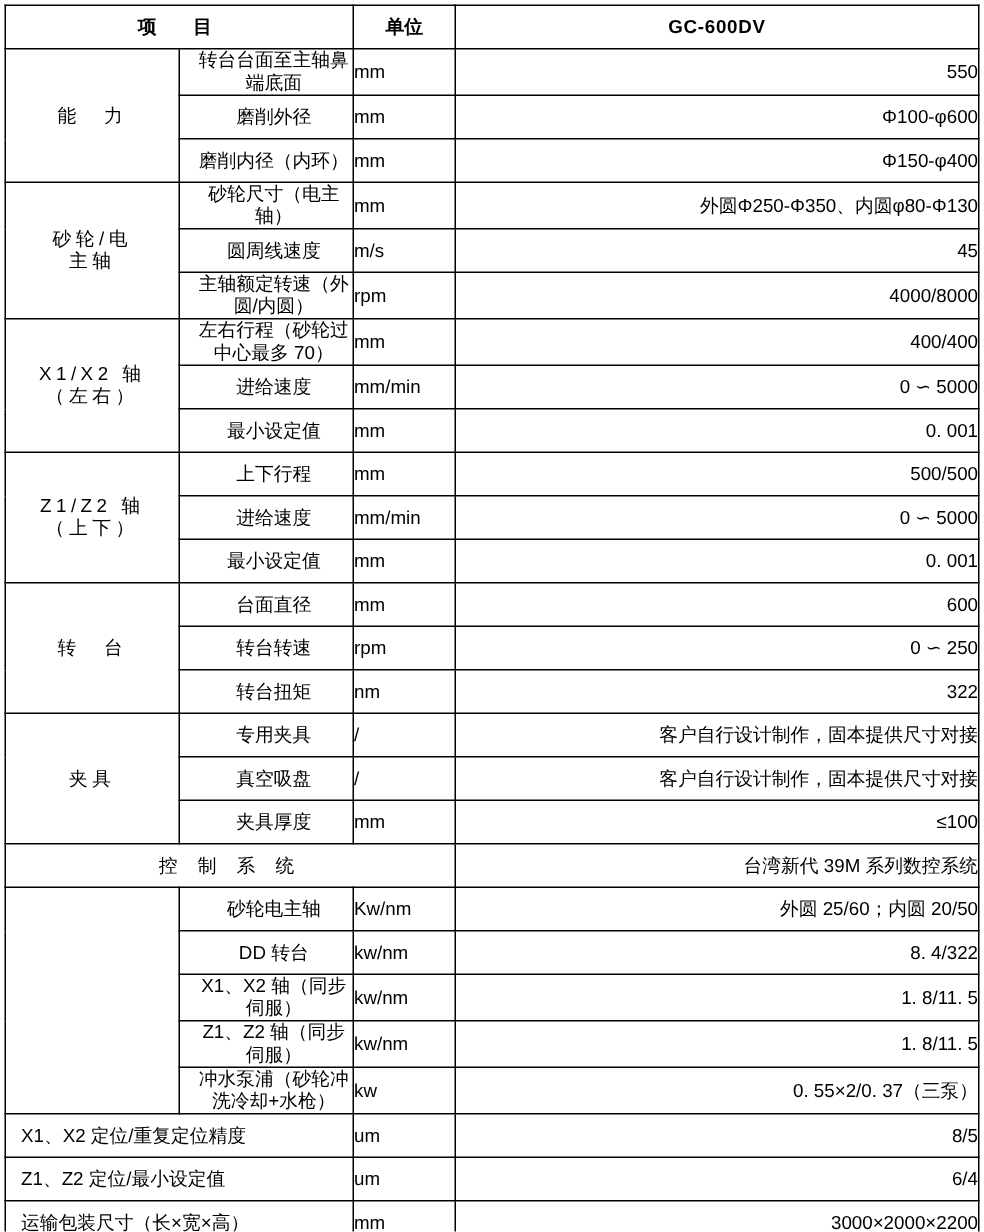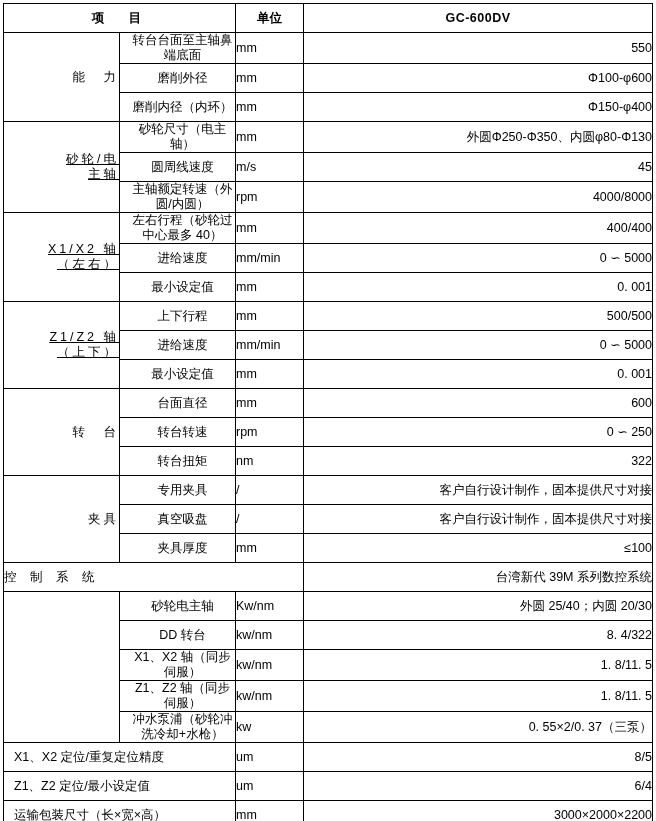--- a/index.html
+++ b/index.html
@@ -24,21 +24,21 @@
     border: 1px solid #000000;
     padding: 0;
     font-size: 12.5px;
     line-height: 1.2;
     vertical-align: middle;
     height: 29px;
     box-sizing: border-box;
   }
   .c-group {
     width: 72px;
-    text-align: right;
+    text-align: center;
   }
   .c-item {
     width: 232px;
     padding-left: 10px !important;
     text-align: center;
   }
   .c-item-wide {
     padding-left: 10px !important;
     text-align: left;
     margin-top: 40px;
@@ -65,23 +65,23 @@
   .head .c-value {
     padding-left: 0 !important;
     letter-spacing: 0.5px;
   }
   .grp-label {
     letter-spacing: 3px;
     white-space: pre-line;
   }
   .grp-two {
     line-height: 1.7;
-    text-decoration: underline;
   }
   .ctrl-title {
+    text-align: center;
     letter-spacing: 5px;
   }
 </style>
 </head>
 <body>
 
 <table id="spec-table">
   <tbody>
 
     <tr class="head">
@@ -121,21 +121,21 @@
     </tr>
     <tr>
       <td class="c-item">主轴额定转速（外圆/内圆）</td>
       <td class="c-unit">rpm</td>
       <td class="c-value">4000/8000</td>
     </tr>
 
     <tr>
       <td class="c-group grp-label grp-two" rowspan="3">X1/X2 轴
 （左右）</td>
-      <td class="c-item">左右行程（砂轮过中心最多 40）</td>
+      <td class="c-item">左右行程（砂轮过中心最多 70）</td>
       <td class="c-unit">mm</td>
       <td class="c-value">400/400</td>
     </tr>
     <tr>
       <td class="c-item">进给速度</td>
       <td class="c-unit">mm/min</td>
       <td class="c-value">0 ∽ 5000</td>
     </tr>
     <tr>
       <td class="c-item">最小设定值</td>
@@ -197,21 +197,21 @@
 
     <tr>
       <td class="ctrl-title" colspan="3">控 制 系 统</td>
       <td class="c-value">台湾新代 39M 系列数控系统</td>
     </tr>
 
     <tr>
       <td class="c-group" rowspan="5"></td>
       <td class="c-item">砂轮电主轴</td>
       <td class="c-unit">Kw/nm</td>
-      <td class="c-value">外圆 25/40；内圆 20/30</td>
+      <td class="c-value">外圆 25/60；内圆 20/50</td>
     </tr>
     <tr>
       <td class="c-item">DD 转台</td>
       <td class="c-unit">kw/nm</td>
       <td class="c-value">8. 4/322</td>
     </tr>
     <tr>
       <td class="c-item">X1、X2 轴（同步伺服）</td>
       <td class="c-unit">kw/nm</td>
       <td class="c-value">1. 8/11. 5</td>

